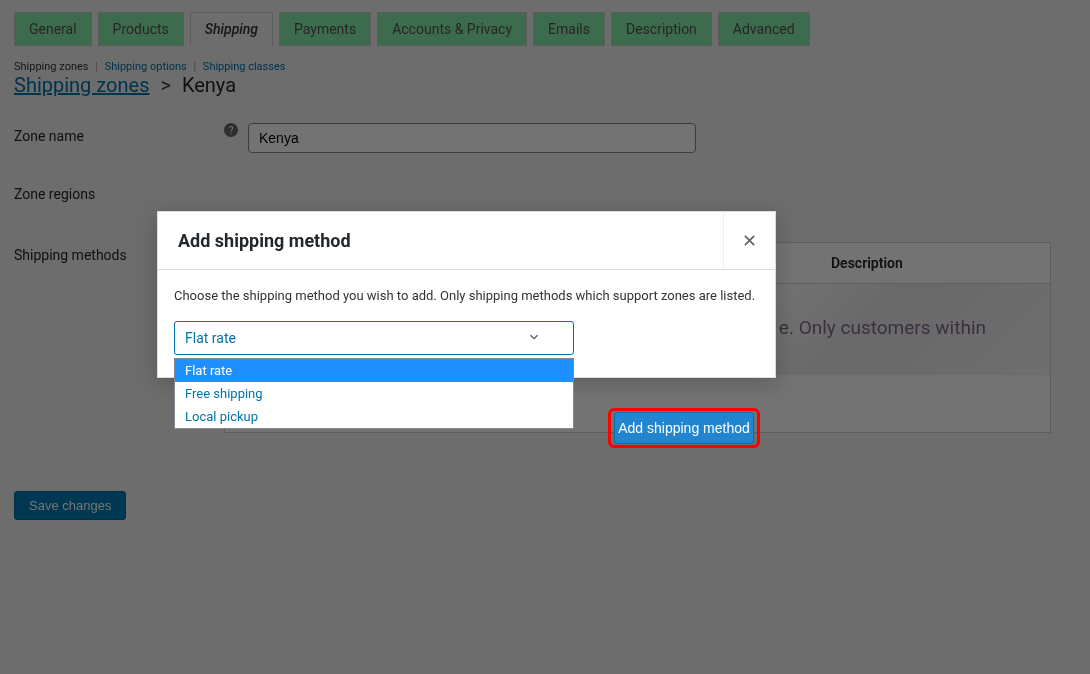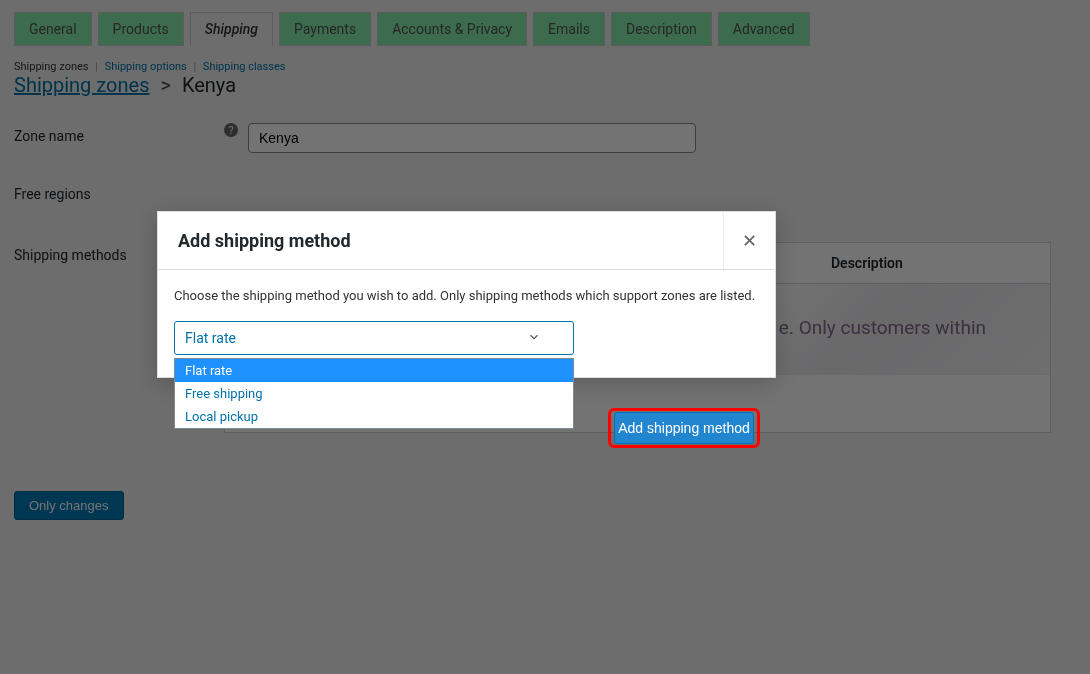--- a/index.html
+++ b/index.html
@@ -81,21 +81,21 @@
 
   <div class="form-row">
     <div class="form-label">Zone name</div>
     <span class="help-icon">?</span>
     <div class="form-control">
       <input class="text-input" type="text" value="Kenya" style="">
     </div>
   </div>
 
   <div class="form-row">
-    <div class="form-label">Free regions</div>
+    <div class="form-label">Zone regions</div>
   </div>
 
   <div class="form-row" style="margin-top:40px;">
     <div class="form-label">Shipping methods</div>
     <div class="form-control">
       <div class="methods-table">
         <div class="methods-header">
           <div class="methods-header-cell mhc1"></div>
           <div class="methods-header-cell mhc2">d</div>
           <div class="methods-header-cell mhc3">Description</div>
@@ -103,21 +103,21 @@
         <div class="methods-empty">
           <div class="methods-empty-text">e. Only customers within</div>
         </div>
         <div class="methods-footer">
           <button class="btn-secondary">Add shipping method</button>
         </div>
       </div>
     </div>
   </div>
 
-  <button class="btn-primary save-btn">Only changes</button>
+  <button class="btn-primary save-btn">Save changes</button>
 </div>
 
 <div class="overlay"></div>
 
 <div class="modal">
   <div class="modal-header">
     <div class="modal-title">Add shipping method</div>
     <div class="modal-close">
       <span>✕</span>
     </div>

